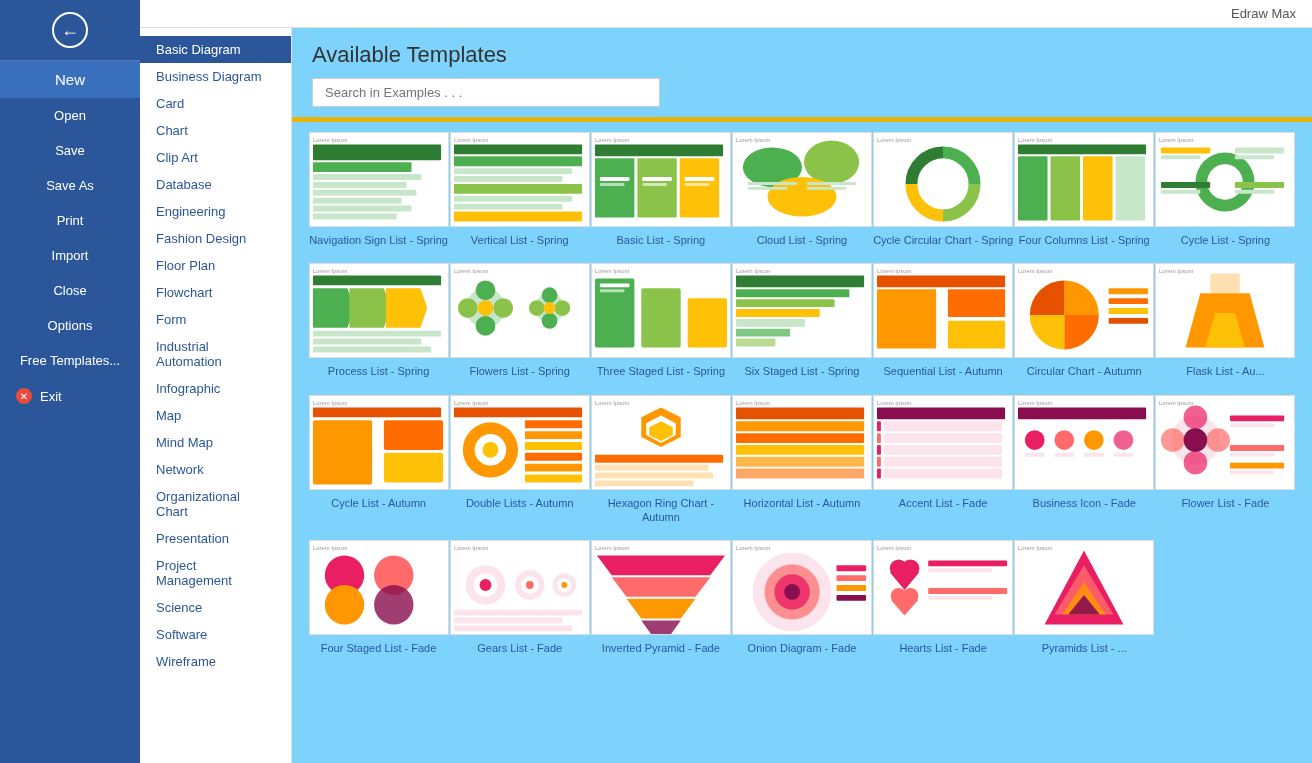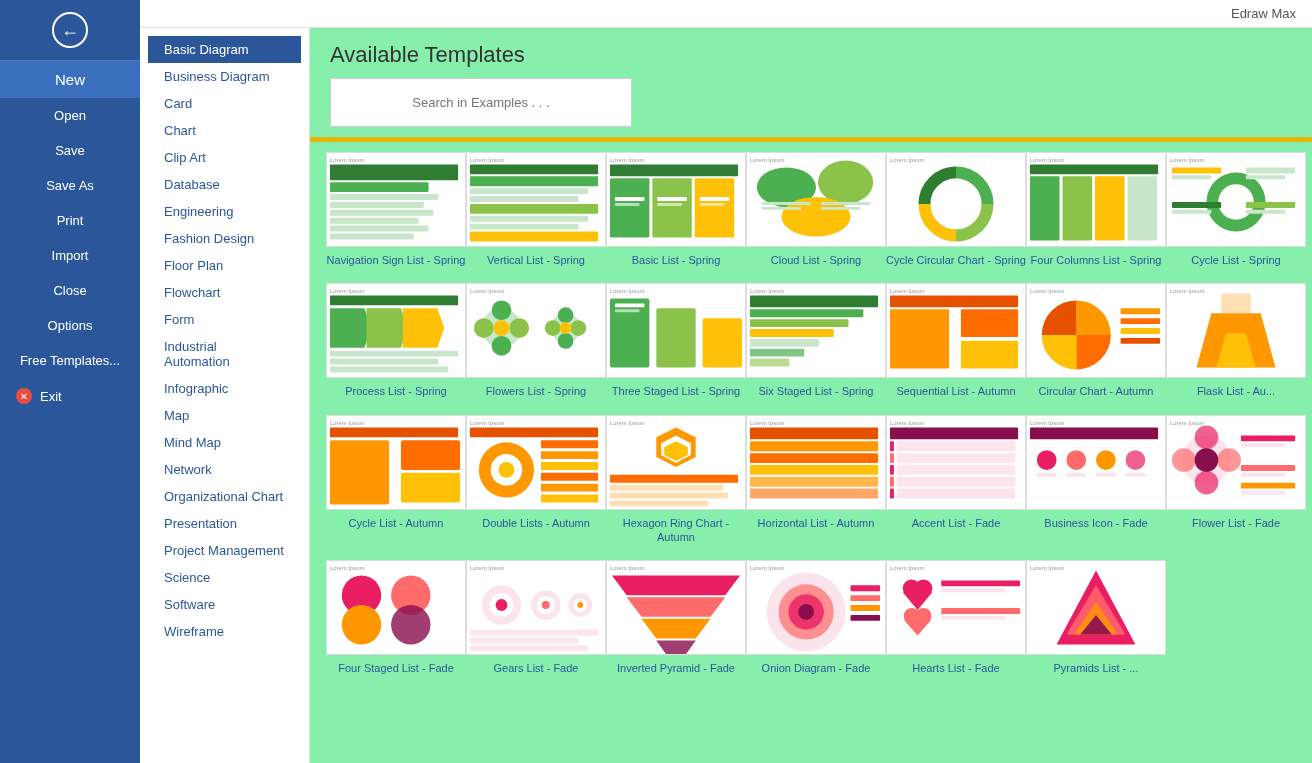--- a/index.html
+++ b/index.html
@@ -71,21 +71,21 @@
       font-size: 10px;
       color: white;
       flex-shrink: 0;
     }
 
     
     .main-area {
       flex: 1;
       display: flex;
       flex-direction: column;
-      background: #86efac;
+      background: #7dd3fc;
       overflow: hidden;
     }
 
     .top-bar {
       display: flex;
       align-items: center;
       justify-content: flex-end;
       padding: 4px 16px;
       background: white;
       border-bottom: 1px solid #e0e0e0;
@@ -98,24 +98,24 @@
     }
 
     .content-area {
       display: flex;
       flex: 1;
       overflow: hidden;
     }
 
     
     .category-sidebar {
-      width: 170px;
+      width: 152px;
       background: white;
       border-right: 1px solid #e0e0e0;
-      padding: 8px 8px;
+      padding: 8px 0;
       overflow-y: auto;
       flex-shrink: 0;
     }
 
     .category-item {
       padding: 6px 16px;
       cursor: pointer;
       font-size: 13px;
       color: #2b579a;
       border: none;
@@ -143,27 +143,26 @@
     }
 
     .template-title {
       font-size: 22px;
       color: #333;
       font-weight: 400;
       margin-bottom: 10px;
     }
 
     .search-box {
-      width: 302px;
-      padding: 16px 12px;
+      width: 348px;
+      padding: 6px 12px;
       border: 1px solid #ccc;
       font-size: 13px;
       color: #999;
       outline: none;
-      text-align: center;
     }
 
     .template-grid-container {
       flex: 1;
       overflow-y: auto;
       padding: 10px 16px;
     }
 
     .template-grid {
       display: grid;

